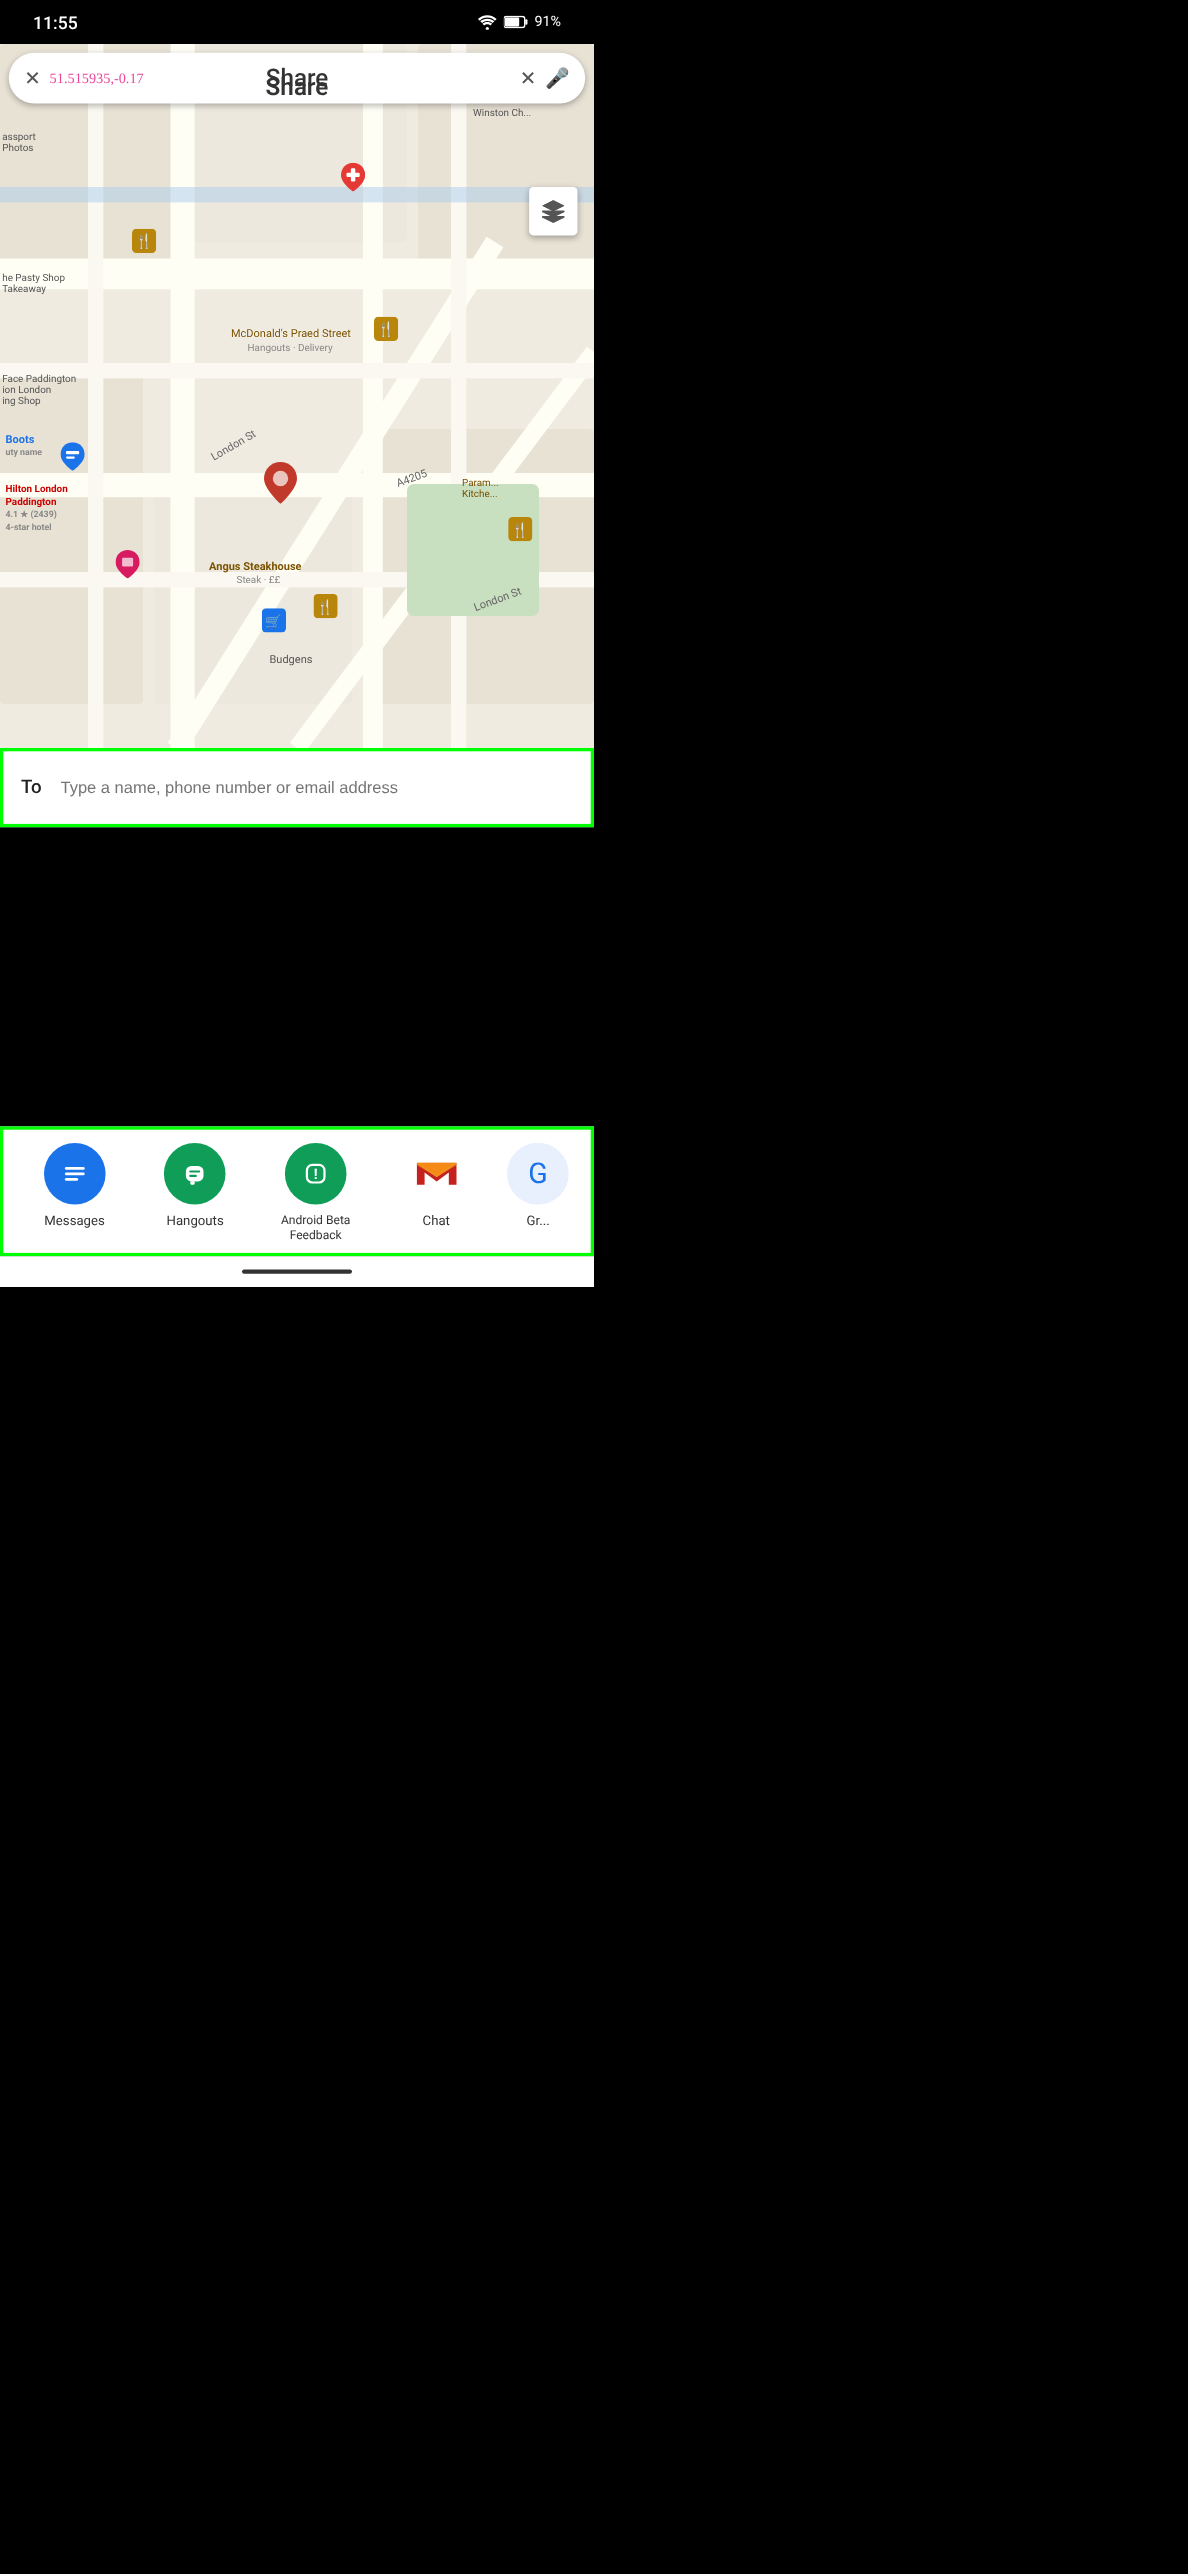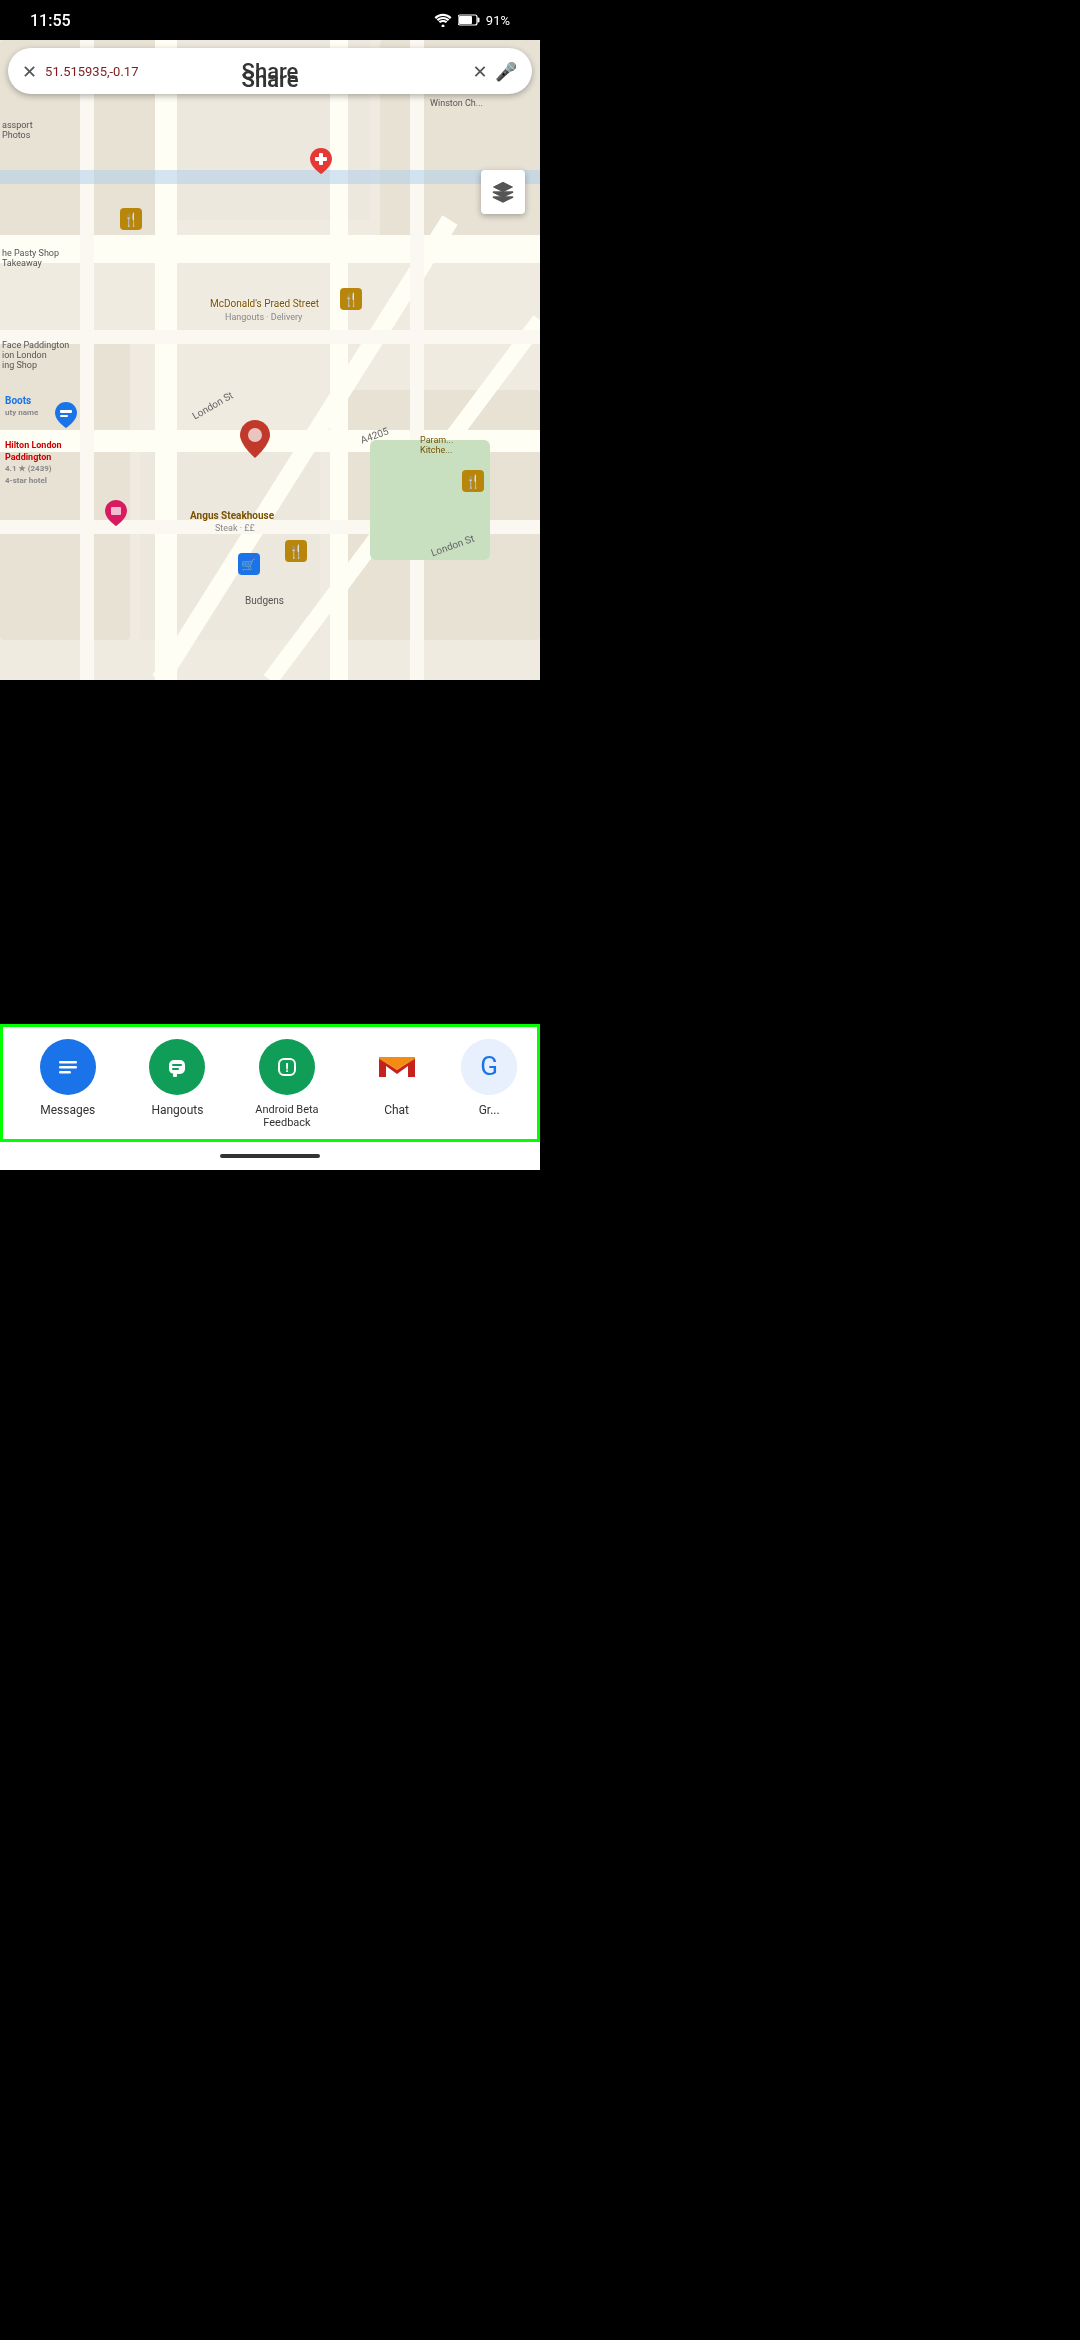--- a/index.html
+++ b/index.html
@@ -335,35 +335,39 @@
         <path d="M12 2L2 7l10 5 10-5-10-5z" fill="#555"></path>
         <polygon points="2,7 12,12 22,7 12,2" fill="#555" opacity="0.3"></polygon>
         <polygon points="2,12 12,17 22,12" fill="none" stroke="#555" stroke-width="1.5"></polygon>
         <polygon points="2,17 12,22 22,17" fill="none" stroke="#555" stroke-width="1.5"></polygon>
       </svg>
     </div>
 
     <div style="position:absolute;top:8px;left:8px;right:8px;z-index:65;display:flex;align-items:center;gap:6px;">
       <div style="background:#fff;border-radius:25px;height:46px;flex:1;display:flex;align-items:center;padding:0 14px;gap:8px;box-shadow:0 2px 6px rgba(0,0,0,0.3);">
         <span style="font-size:18px;color:#555;cursor:pointer;">✕</span>
-        <span style="font-size:13px;color:#7f1d1d;flex:1;">51.515935,-0.17</span>
+        <span style="font-size:13px;color:#ec4899;flex:1;font-family:Liberation Serif, serif;">51.515935,-0.17</span>
 
         <span style="font-size:22px;font-weight:500;color:#333;position:absolute;left:50%;transform:translateX(-50%);">Share</span>
         <span style="font-size:18px;color:#555;cursor:pointer;">✕</span>
         <span style="font-size:18px;color:#555;cursor:pointer;">🎤</span>
       </div>
     </div>
 
     <div style="position:absolute;top:8px;left:0;right:0;height:62px;display:flex;align-items:center;justify-content:center;z-index:66;pointer-events:none;">
       <span style="color:#333;font-size:22px;font-weight:600;">Share</span>
     </div>
 
 
   </div>
 
+  <div class="to-field-container">
+    <span class="to-label">To</span>
+    <input class="to-input" type="text" readonly="" placeholder="Type a name, phone number or email address" style="">
+  </div>
 
   <div class="black-spacer"></div>
 
   <div class="bottom-apps-row">
 
     <div class="app-item">
       <div class="app-icon app-icon-messages">
         <svg width="30" height="30" viewBox="0 0 30 30">
           <rect width="30" height="30" rx="15" fill="#1a73e8"></rect>
           <rect x="6" y="9" width="18" height="2.5" rx="1.25" fill="white"></rect>

